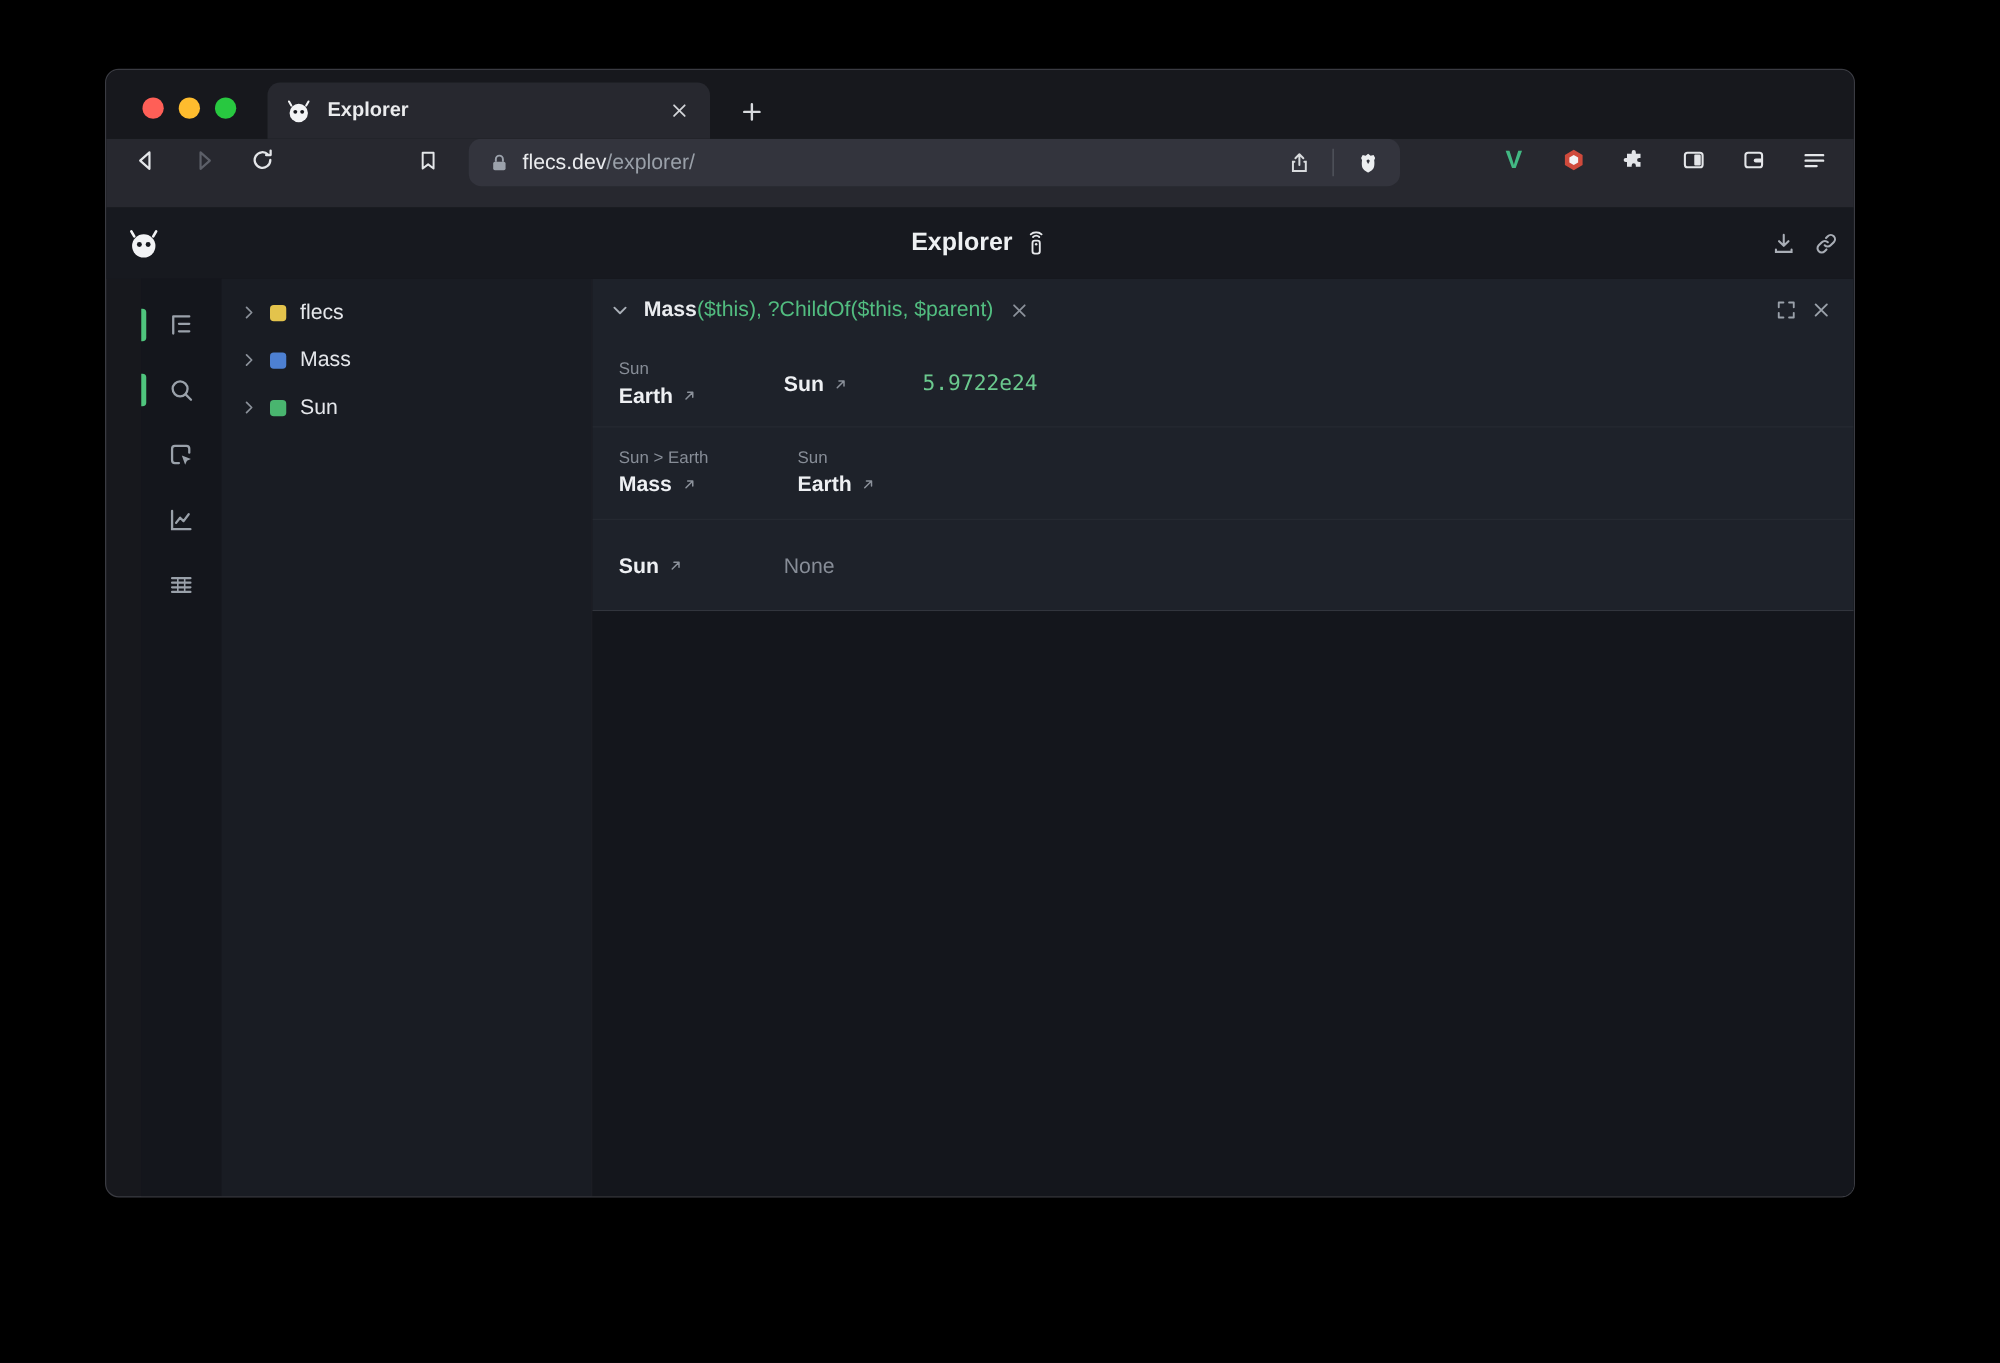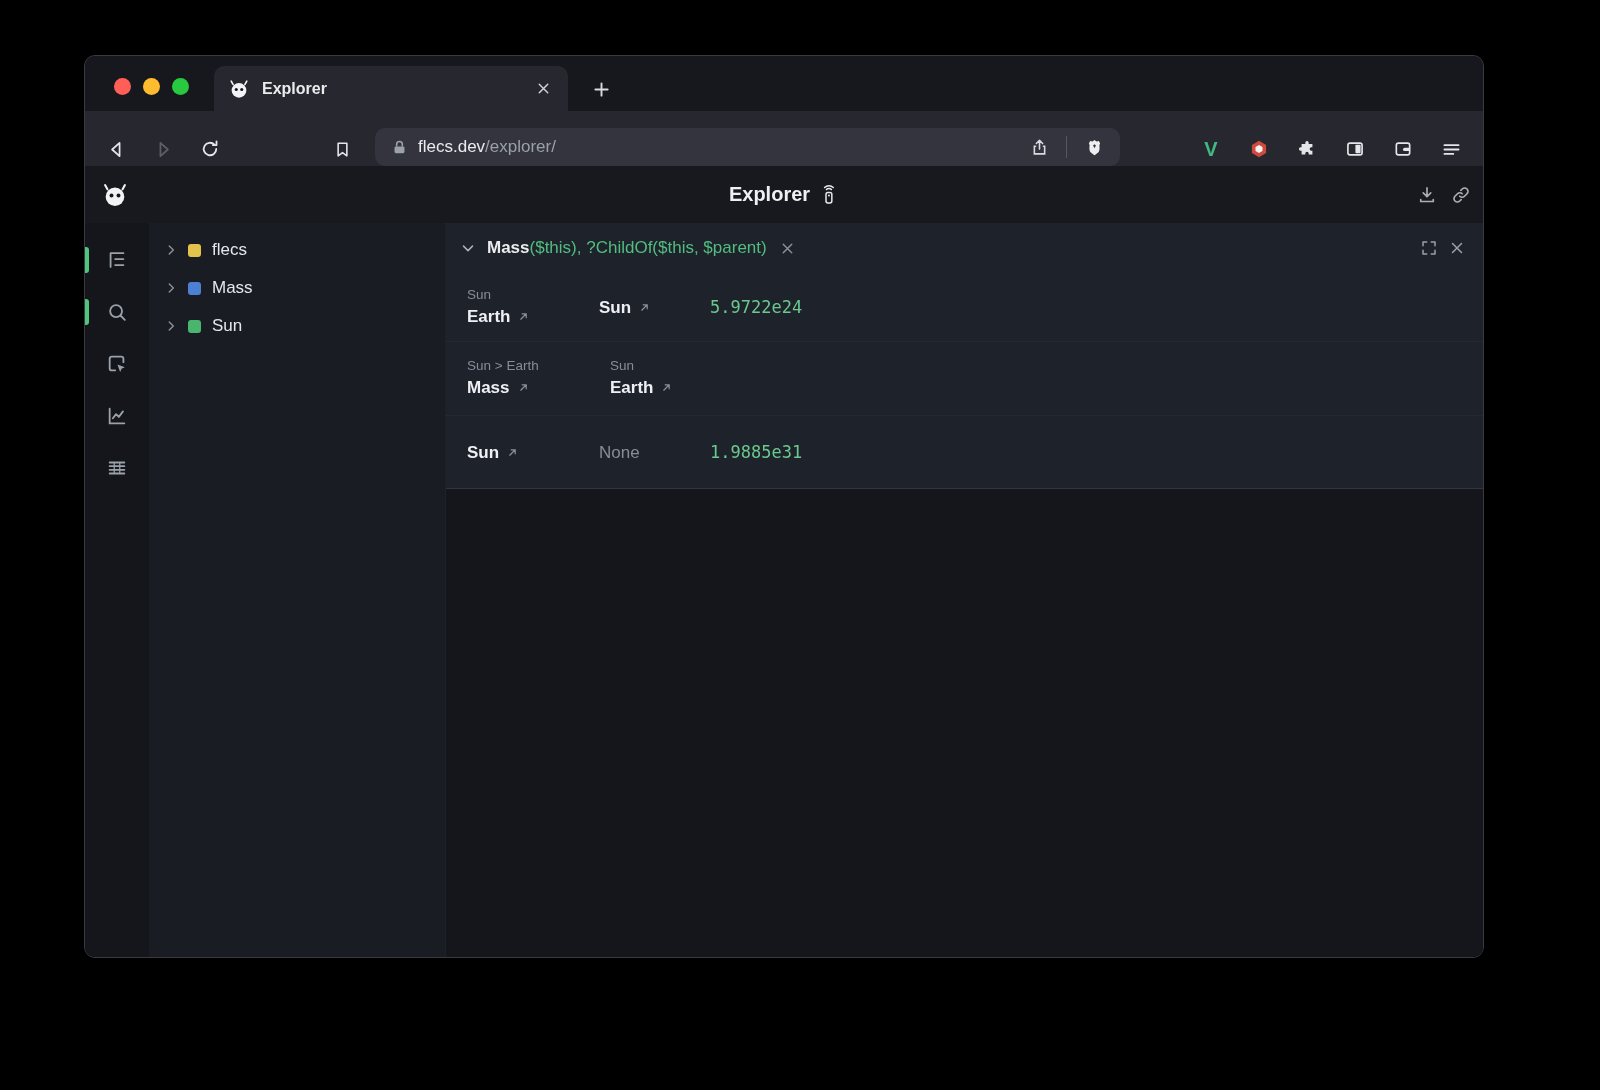--- a/index.html
+++ b/index.html
@@ -21,21 +21,21 @@
          border-radius:10px 10px 0 0; display:flex; align-items:center;
          padding:0 16px 0 14px; gap:12px; cursor:default; }
   .favicon { width:22px; height:22px; flex:0 0 auto; }
   .favicon svg { width:22px; height:22px; display:block; }
   .tab-title { color:#eaebed; font-size:16px; font-weight:600; flex:1; }
   .tab-close { color:#d2d4d8; display:flex; cursor:pointer; }
   .newtab { margin-left:23px; margin-bottom:11px; color:#d8dade; display:flex; cursor:pointer; }
 
   
   .toolbar { height:55px; flex:0 0 auto; background:#27282f; display:flex;
-             align-items:flex-end; padding:0 15px 0 14px; }
+             align-items:flex-start; padding:0 15px 0 14px; }
   .tbtn { width:34px; height:34px; border-radius:8px; display:flex; align-items:center;
           justify-content:center; color:#e4e6e9; cursor:pointer; flex:0 0 auto; }
   .tbtn.dim { color:#5c5f68; }
   .navgroup { display:flex; gap:13px; }
   .bookmark-btn { margin-left:98px; }
   .urlbar { flex:1; height:38px; margin-left:16px; margin-right:74px; background:#33343d;
             border-radius:10px; display:flex; align-items:center; padding:0 12px 0 16px;
             gap:10px; cursor:text; min-width:0; }
   .url-text { font-size:17px; white-space:nowrap; }
   .url-domain { color:#eaebee; }
@@ -52,21 +52,21 @@
   .applogo svg { width:28px; height:28px; display:block; }
   .app-title-wrap { position:absolute; left:50%; transform:translateX(-50%);
                     display:flex; align-items:center; gap:9px; }
   .app-title { font-size:20px; font-weight:600; color:#eef0f2; }
   .remote { color:#e7e9ec; display:flex; }
   .header-right { margin-left:auto; display:flex; gap:2px; }
   .hbtn { width:32px; height:32px; display:flex; align-items:center; justify-content:center;
           color:#a9aeb6; border-radius:6px; cursor:pointer; }
 
   
-  .content { flex:1; min-height:0; display:flex; background:#14161c; }
+  .content { flex:1; min-height:0; display:flex; background:#14161c;margin-left:28px; }
 
   .rail { width:64px; flex:0 0 auto; background:#14161c; position:relative;
           display:flex; flex-direction:column; align-items:center;
           padding-top:17px; gap:12px; }
   .railbtn { width:40px; height:40px; border-radius:8px; color:#9aa1aa; display:flex;
              align-items:center; justify-content:center; cursor:pointer; }
   .indicator { position:absolute; left:0; width:4px; height:26px; background:#4fc57d;
                border-radius:0 3px 3px 0; }
   .ind-1 { top:24px; } .ind-2 { top:76px; }
 
@@ -415,23 +415,20 @@
                 <span class="goto">
                     <svg viewBox="0 0 24 24" width="13" height="13">
                       <path d="M7 17 17 7M9.5 7H17v7.5" fill="none" stroke="currentColor" stroke-width="2.2" stroke-linecap="round" stroke-linejoin="round"></path>
                     </svg>
                   </span>
               </span>
             </div>
             <div class="cell">
               <span class="none">None</span>
             </div>
-            <div class="cell">
-              <span class="mass">1.9885e31</span>
-            </div>
           </div>
 
         </div>
         <div class="emptyarea"></div>
       </div>
 
     </div>
   </div>
 </div>
 

